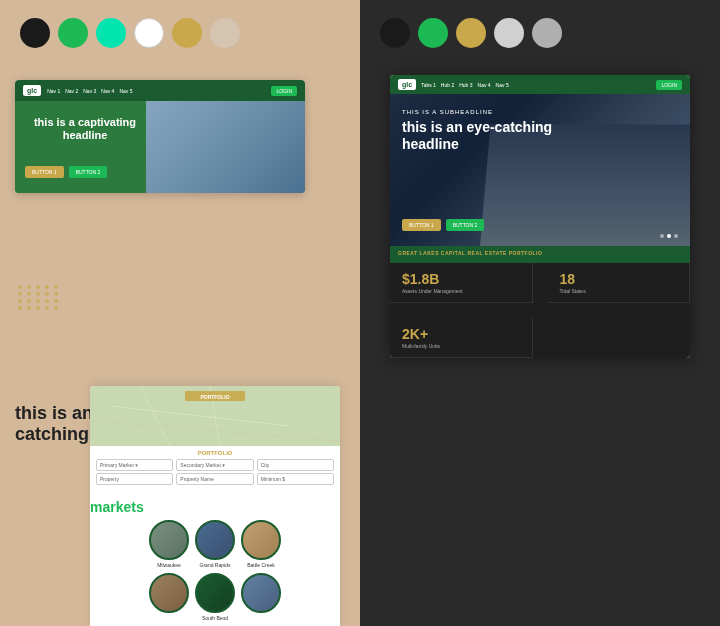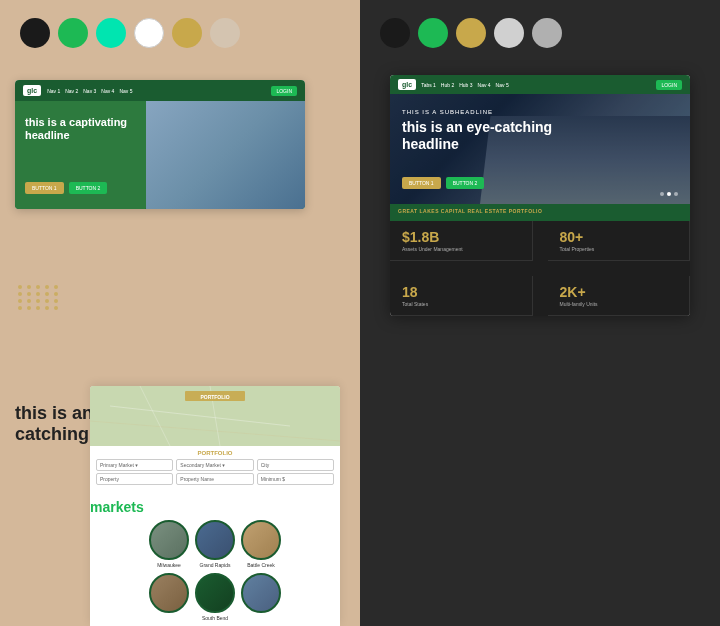--- a/index.html
+++ b/index.html
@@ -81,23 +81,24 @@
     .mockup-nav-btn {
       background: #1db954;
       color: white;
       font-size: 5px;
       padding: 2px 5px;
       border-radius: 2px;
     }
 
     .mockup-hero {
       position: relative;
-      height: 108px;
+      height: 92px;
       background: #1a5c30;
       overflow: hidden;
+      text-align: center;
     }
     .mockup-hero-shape {
       position: absolute;
       top: 0; left: 0; right: 0; bottom: 0;
       background: #2d7a3e;
       clip-path: polygon(0 0, 60% 0, 45% 100%, 0 100%);
     }
     .mockup-hero-img {
       position: absolute;
       right: 0; top: 0;
@@ -270,21 +271,21 @@
 
     .right-mockup-nav {
       background: #1a5c30;
       padding: 4px 8px;
       display: flex;
       align-items: center;
       gap: 5px;
     }
     .right-mockup-hero {
       position: relative;
-      height: 110px;
+      height: 152px;
       overflow: hidden;
     }
     .right-hero-bg {
       width: 100%;
       height: 100%;
       background: linear-gradient(135deg, #2a4060 0%, #1a3050 30%, #4a6080 60%, #6a90b0 100%);
       position: absolute;
     }
     .right-hero-city {
       position: absolute;
@@ -544,24 +545,20 @@
     <div class="right-stats-bar">
       <div class="right-stats-label">GREAT LAKES CAPITAL REAL ESTATE PORTFOLIO</div>
     </div>
 
     <div class="right-stats-grid">
       <div class="stat-item">
         <div class="stat-value">$1.8B</div>
         <div class="stat-label">Assets Under Management</div>
       </div>
       <div class="stat-item">
-        <div class="stat-value">80+</div>
-        <div class="stat-label">Total Properties</div>
-      </div>
-      <div class="stat-item">
         <div class="stat-value">18</div>
         <div class="stat-label">Total States</div>
       </div>
       <div class="stat-item">
         <div class="stat-value">2K+</div>
         <div class="stat-label">Multi-family Units</div>
       </div>
     </div>
   </div>
 </div>

